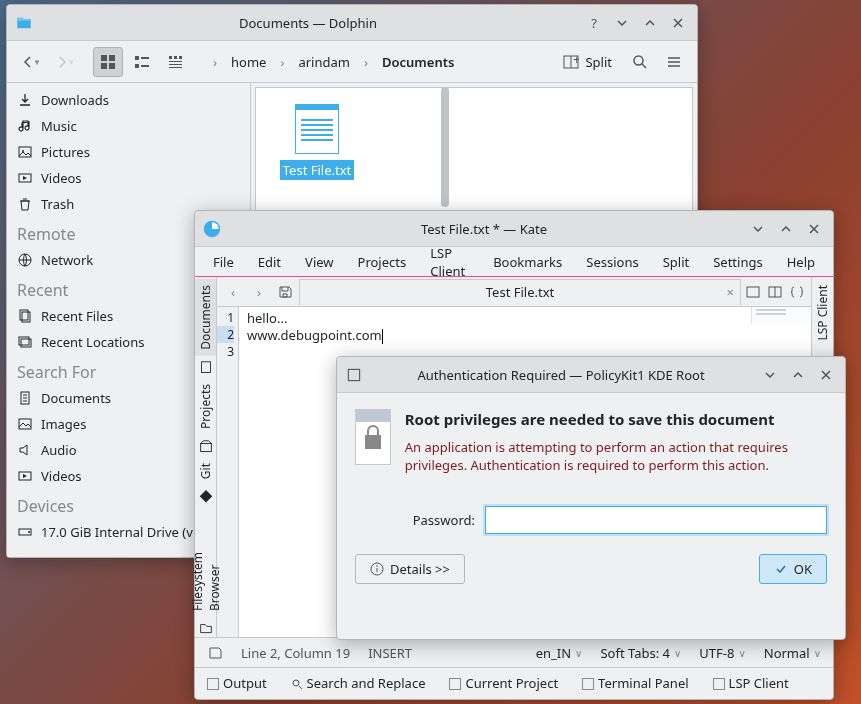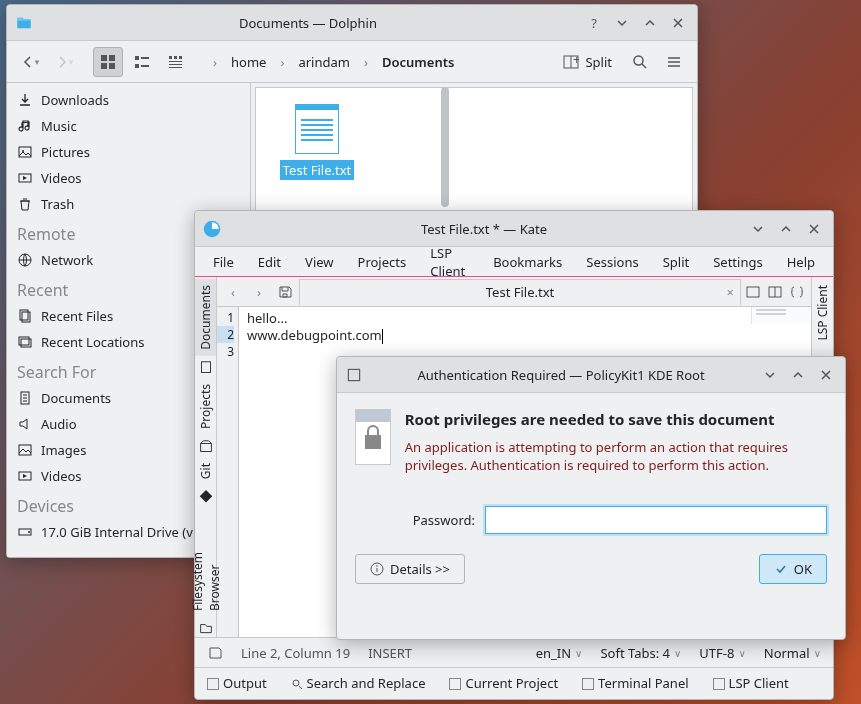--- a/index.html
+++ b/index.html
@@ -239,30 +239,30 @@
           <svg viewBox="0 0 16 16">
             <rect x="4" y="2" width="8" height="12" fill="none" stroke="currentColor"></rect>
             <line x1="6" y1="5" x2="10" y2="5" stroke="currentColor"></line>
             <line x1="6" y1="8" x2="10" y2="8" stroke="currentColor"></line>
             <line x1="6" y1="11" x2="10" y2="11" stroke="currentColor"></line>
           </svg>
           <span>Documents</span>
         </div>
       <div class="srow">
           <svg viewBox="0 0 16 16">
-            <path d="M3 6v4h3l4 3V3L6 6z" fill="none" stroke="currentColor"></path>
-          </svg>
-          <span>Audio</span>
-        </div>
-      <div class="srow">
-          <svg viewBox="0 0 16 16">
             <rect x="2" y="3" width="12" height="10" fill="none" stroke="currentColor"></rect>
             <path d="M2 11l4-4 3 3 2-2 3 3" fill="none" stroke="currentColor"></path>
           </svg>
           <span>Images</span>
+        </div>
+      <div class="srow">
+          <svg viewBox="0 0 16 16">
+            <path d="M3 6v4h3l4 3V3L6 6z" fill="none" stroke="currentColor"></path>
+          </svg>
+          <span>Audio</span>
         </div>
       <div class="srow">
           <svg viewBox="0 0 16 16">
             <rect x="2" y="4" width="12" height="8" fill="none" stroke="currentColor"></rect>
             <path d="M6 6l4 2-4 2z" fill="currentColor"></path>
           </svg>
           <span>Videos</span>
         </div>
       <div class="sh">Devices</div>
       <div class="srow">

